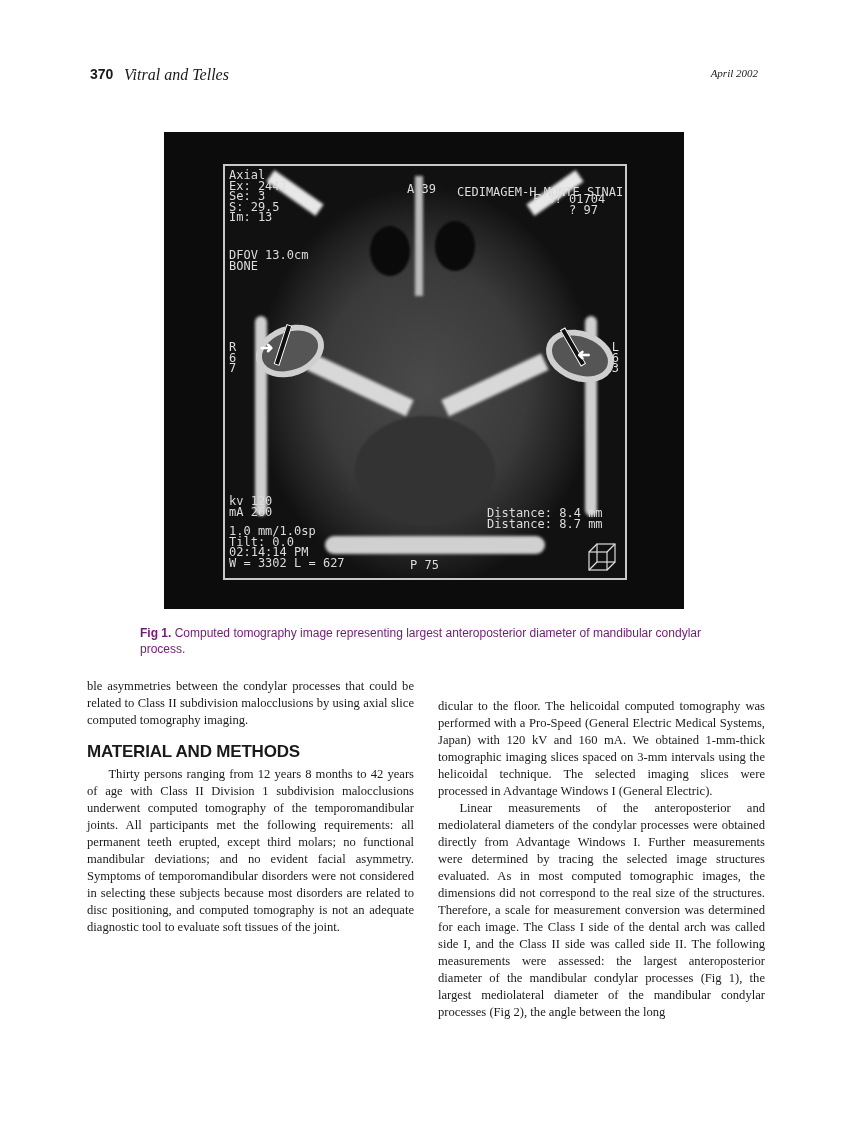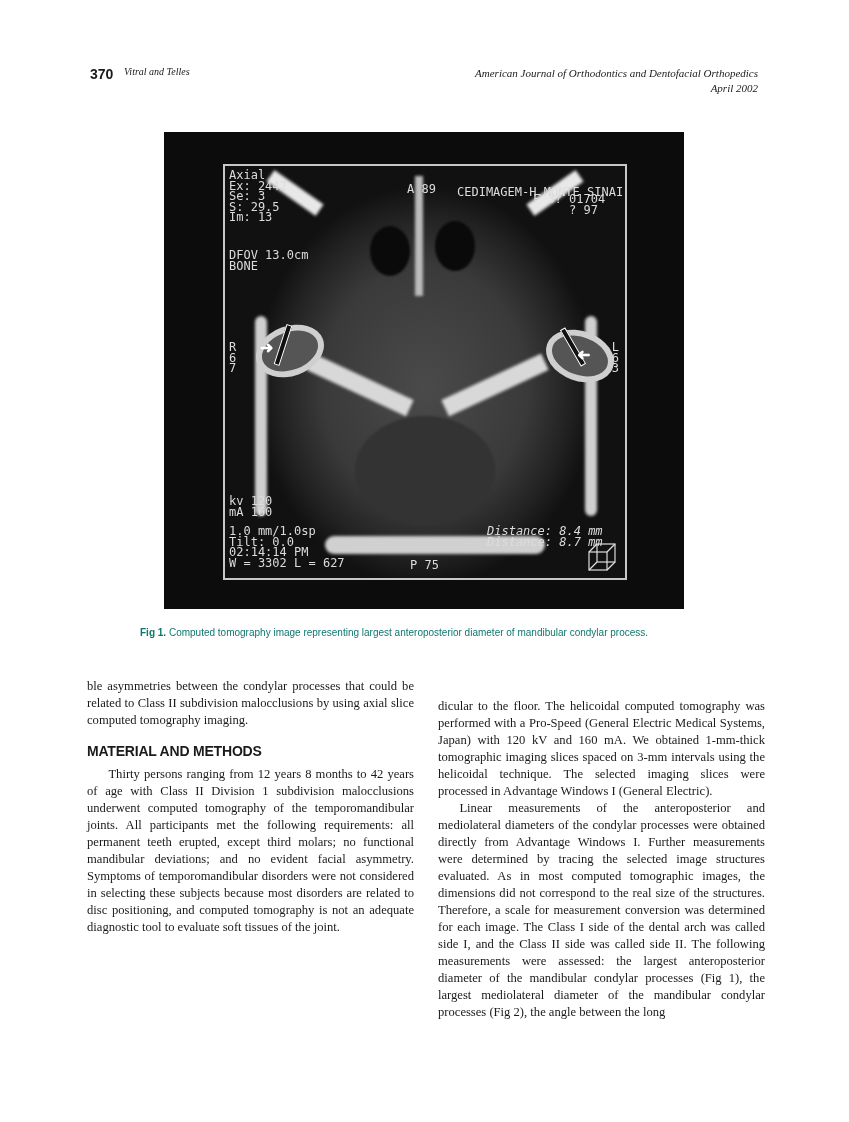--- a/index.html
+++ b/index.html
@@ -1,47 +1,46 @@
 <!DOCTYPE html>
 <html><head>
   <meta charset="utf-8">
   <style>
     html, body { margin: 0; padding: 0; background: #ffffff; }
     body { width: 849px; height: 1122px; position: relative; overflow: hidden; font-family: "Liberation Serif", serif; color: #1a1a1a; }
     .running-head { position: absolute; top: 66px; left: 90px; width: 668px; height: 34px; }
     .page-num { position: absolute; left: 0; top: 0; font-family: "Liberation Sans", sans-serif; font-weight: bold; font-size: 14px; }
-    .authors { position: absolute; left: 34px; top: 0; font-style: italic; font-size: 10px; }
+    .authors { position: absolute; left: 34px; top: 0; font-style: italic; font-size: 16px; }
     .journal { position: absolute; right: 0; top: 0; font-style: italic; font-size: 11px; text-align: right; line-height: 15px; }
     .figure { position: absolute; left: 164px; top: 132px; width: 520px; height: 477px; background: #0c0c0c; overflow: hidden; }
     .ct-frame { position: absolute; left: 59px; top: 32px; width: 400px; height: 412px; border: 2px solid #c8c8c8; overflow: hidden;
       background: radial-gradient(ellipse 170px 200px at 200px 220px, #4a4a4a 0%, #3a3a3a 60%, #222 85%, #111 100%); }
     .ct-text { position: absolute; font-family: "DejaVu Sans Mono", monospace; font-size: 12px; line-height: 10.5px; color: #dcdcdc; white-space: pre; }
     .bone { position: absolute; background: #e8e8e8; filter: blur(1.5px); }
     .dark { position: absolute; background: #0a0a0a; filter: blur(1px); border-radius: 50%; }
     .condyle { position: absolute; width: 58px; height: 38px; border-radius: 50%; border: 6px solid #cfcfcf; background: #555; }
     .measure { position: absolute; width: 4px; height: 40px; border: 1px solid #fff; background: #111; }
     .arrow { position: absolute; color: #fff; font-size: 16px; font-weight: bold; }
     .cube { position: absolute; right: 8px; bottom: 6px; width: 30px; height: 30px; }
-    .caption { position: absolute; left: 140px; top: 625px; width: 580px; font-family: "Liberation Sans", sans-serif; font-size: 10px; line-height: 16px; color: #0f766e; }
+    .caption { position: absolute; left: 140px; top: 625px; width: 580px; font-family: "Liberation Sans", sans-serif; font-size: 12px; line-height: 16px; color: #701a75; }
     .caption b { font-weight: bold; }
     .column { position: absolute; top: 678px; width: 327px; font-size: 12.6px; line-height: 17px; text-align: justify; }
     .col-left { left: 87px; }
     .col-right { left: 438px; margin-top: 20px; }
     .column p { margin: 0; }
     .indent { text-indent: 1.7em; }
-    .heading { font-family: "Liberation Sans", sans-serif; font-weight: bold; font-size: 14px; margin: 14px 0 6px 0 !important; letter-spacing: -0.2px; }
+    .heading { font-family: "Liberation Sans", sans-serif; font-weight: bold; font-size: 17px; margin: 14px 0 6px 0 !important; letter-spacing: -0.2px; }
   </style>
 </head>
 <body>
 
 <div class="running-head">
   <span class="page-num">370</span>
   <span class="authors">Vitral and Telles</span>
   <div class="journal">
-    <div>American Journal of Orthodontics and Dentofacial Orthopedics</div>
     <div>April 2002</div>
   </div>
 </div>
 
 <div class="figure">
   <div class="ct-frame">
 
     <div class="bone" style="left:40px;top:20px;width:60px;height:14px;transform:rotate(35deg);"></div>
     <div class="bone" style="left:300px;top:20px;width:60px;height:14px;transform:rotate(-35deg);"></div>
     <div class="bone" style="left:190px;top:10px;width:8px;height:120px;background:#bbb;"></div>
@@ -60,38 +59,38 @@
     <span class="arrow" style="left:35px;top:172px;">➜</span>
     <span class="arrow" style="left:352px;top:180px;transform:rotate(180deg);">➜</span>
 
     <div class="ct-text" style="left:4px;top:4px;">Axial
 Ex: 2442
 Se: 3
 S: 29.5
 Im: 13</div>
     <div class="ct-text" style="left:4px;top:84px;">DFOV 13.0cm
 BONE</div>
-    <div class="ct-text" style="left:182px;top:18px;">A 89</div>
+    <div class="ct-text" style="left:182px;top:18px;">A 39</div>
     <div class="ct-text" style="left:232px;top:4px;margin-top:17px;">CEDIMAGEM-H.MONTE SINAI-JF</div>
     <div class="ct-text" style="left:308px;top:28px;">F 3? 01704
      ? 97</div>
     <div class="ct-text" style="left:4px;top:176px;">R
 6
 7</div>
     <div class="ct-text" style="right:6px;top:176px;">L
 6
 3</div>
     <div class="ct-text" style="left:4px;top:330px;">kv 120
-mA 160</div>
+mA 260</div>
     <div class="ct-text" style="left:4px;top:360px;">1.0 mm/1.0sp
 Tilt: 0.0
 02:14:14 PM
 W = 3302 L = 627</div>
     <div class="ct-text" style="left:185px;top:394px;">P 75</div>
-    <div class="ct-text" style="left:262px;top:360px;font-style:italic;">Distance: 8.4 mm
+    <div class="ct-text" style="left:262px;top:342px;">Distance: 8.4 mm
 Distance: 8.7 mm</div>
     <svg class="cube" viewBox="0 0 30 30">
       <g fill="none" stroke="#ddd" stroke-width="1.2">
         <rect x="2" y="10" width="18" height="18"></rect>
         <rect x="10" y="2" width="18" height="18"></rect>
         <line x1="2" y1="10" x2="10" y2="2"></line>
         <line x1="20" y1="10" x2="28" y2="2"></line>
         <line x1="2" y1="28" x2="10" y2="20"></line>
         <line x1="20" y1="28" x2="28" y2="20"></line>
       </g>

